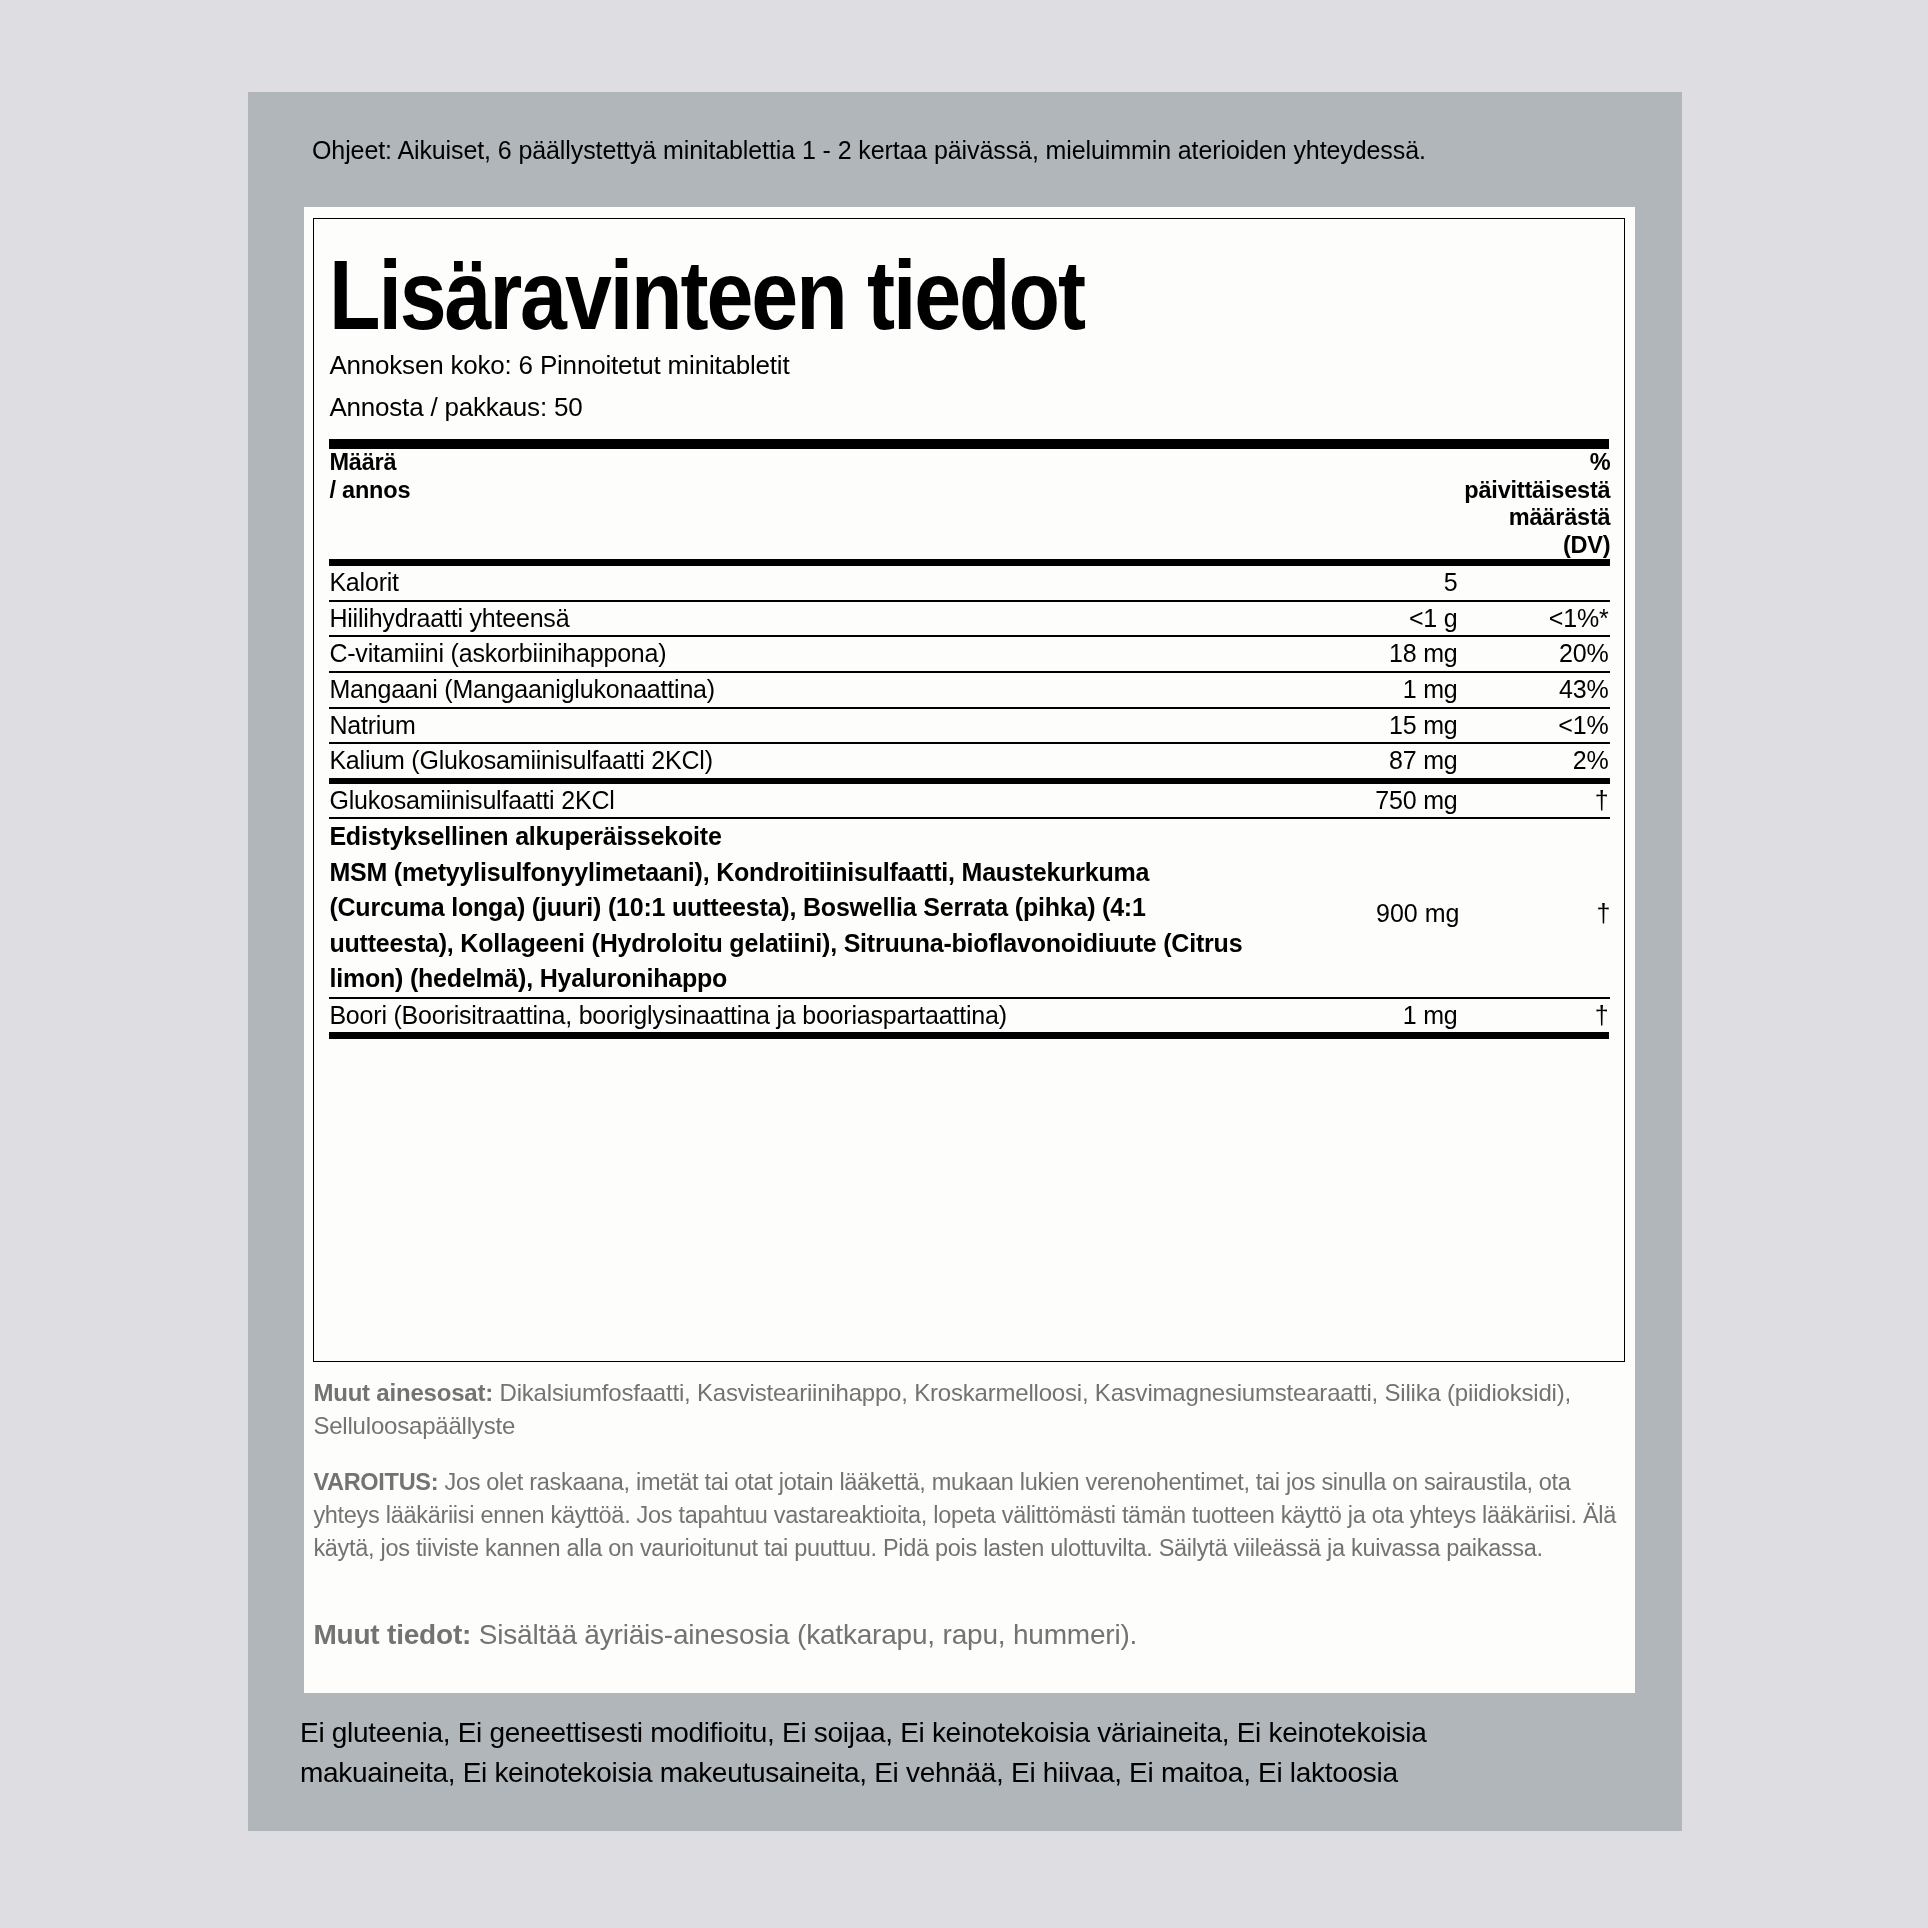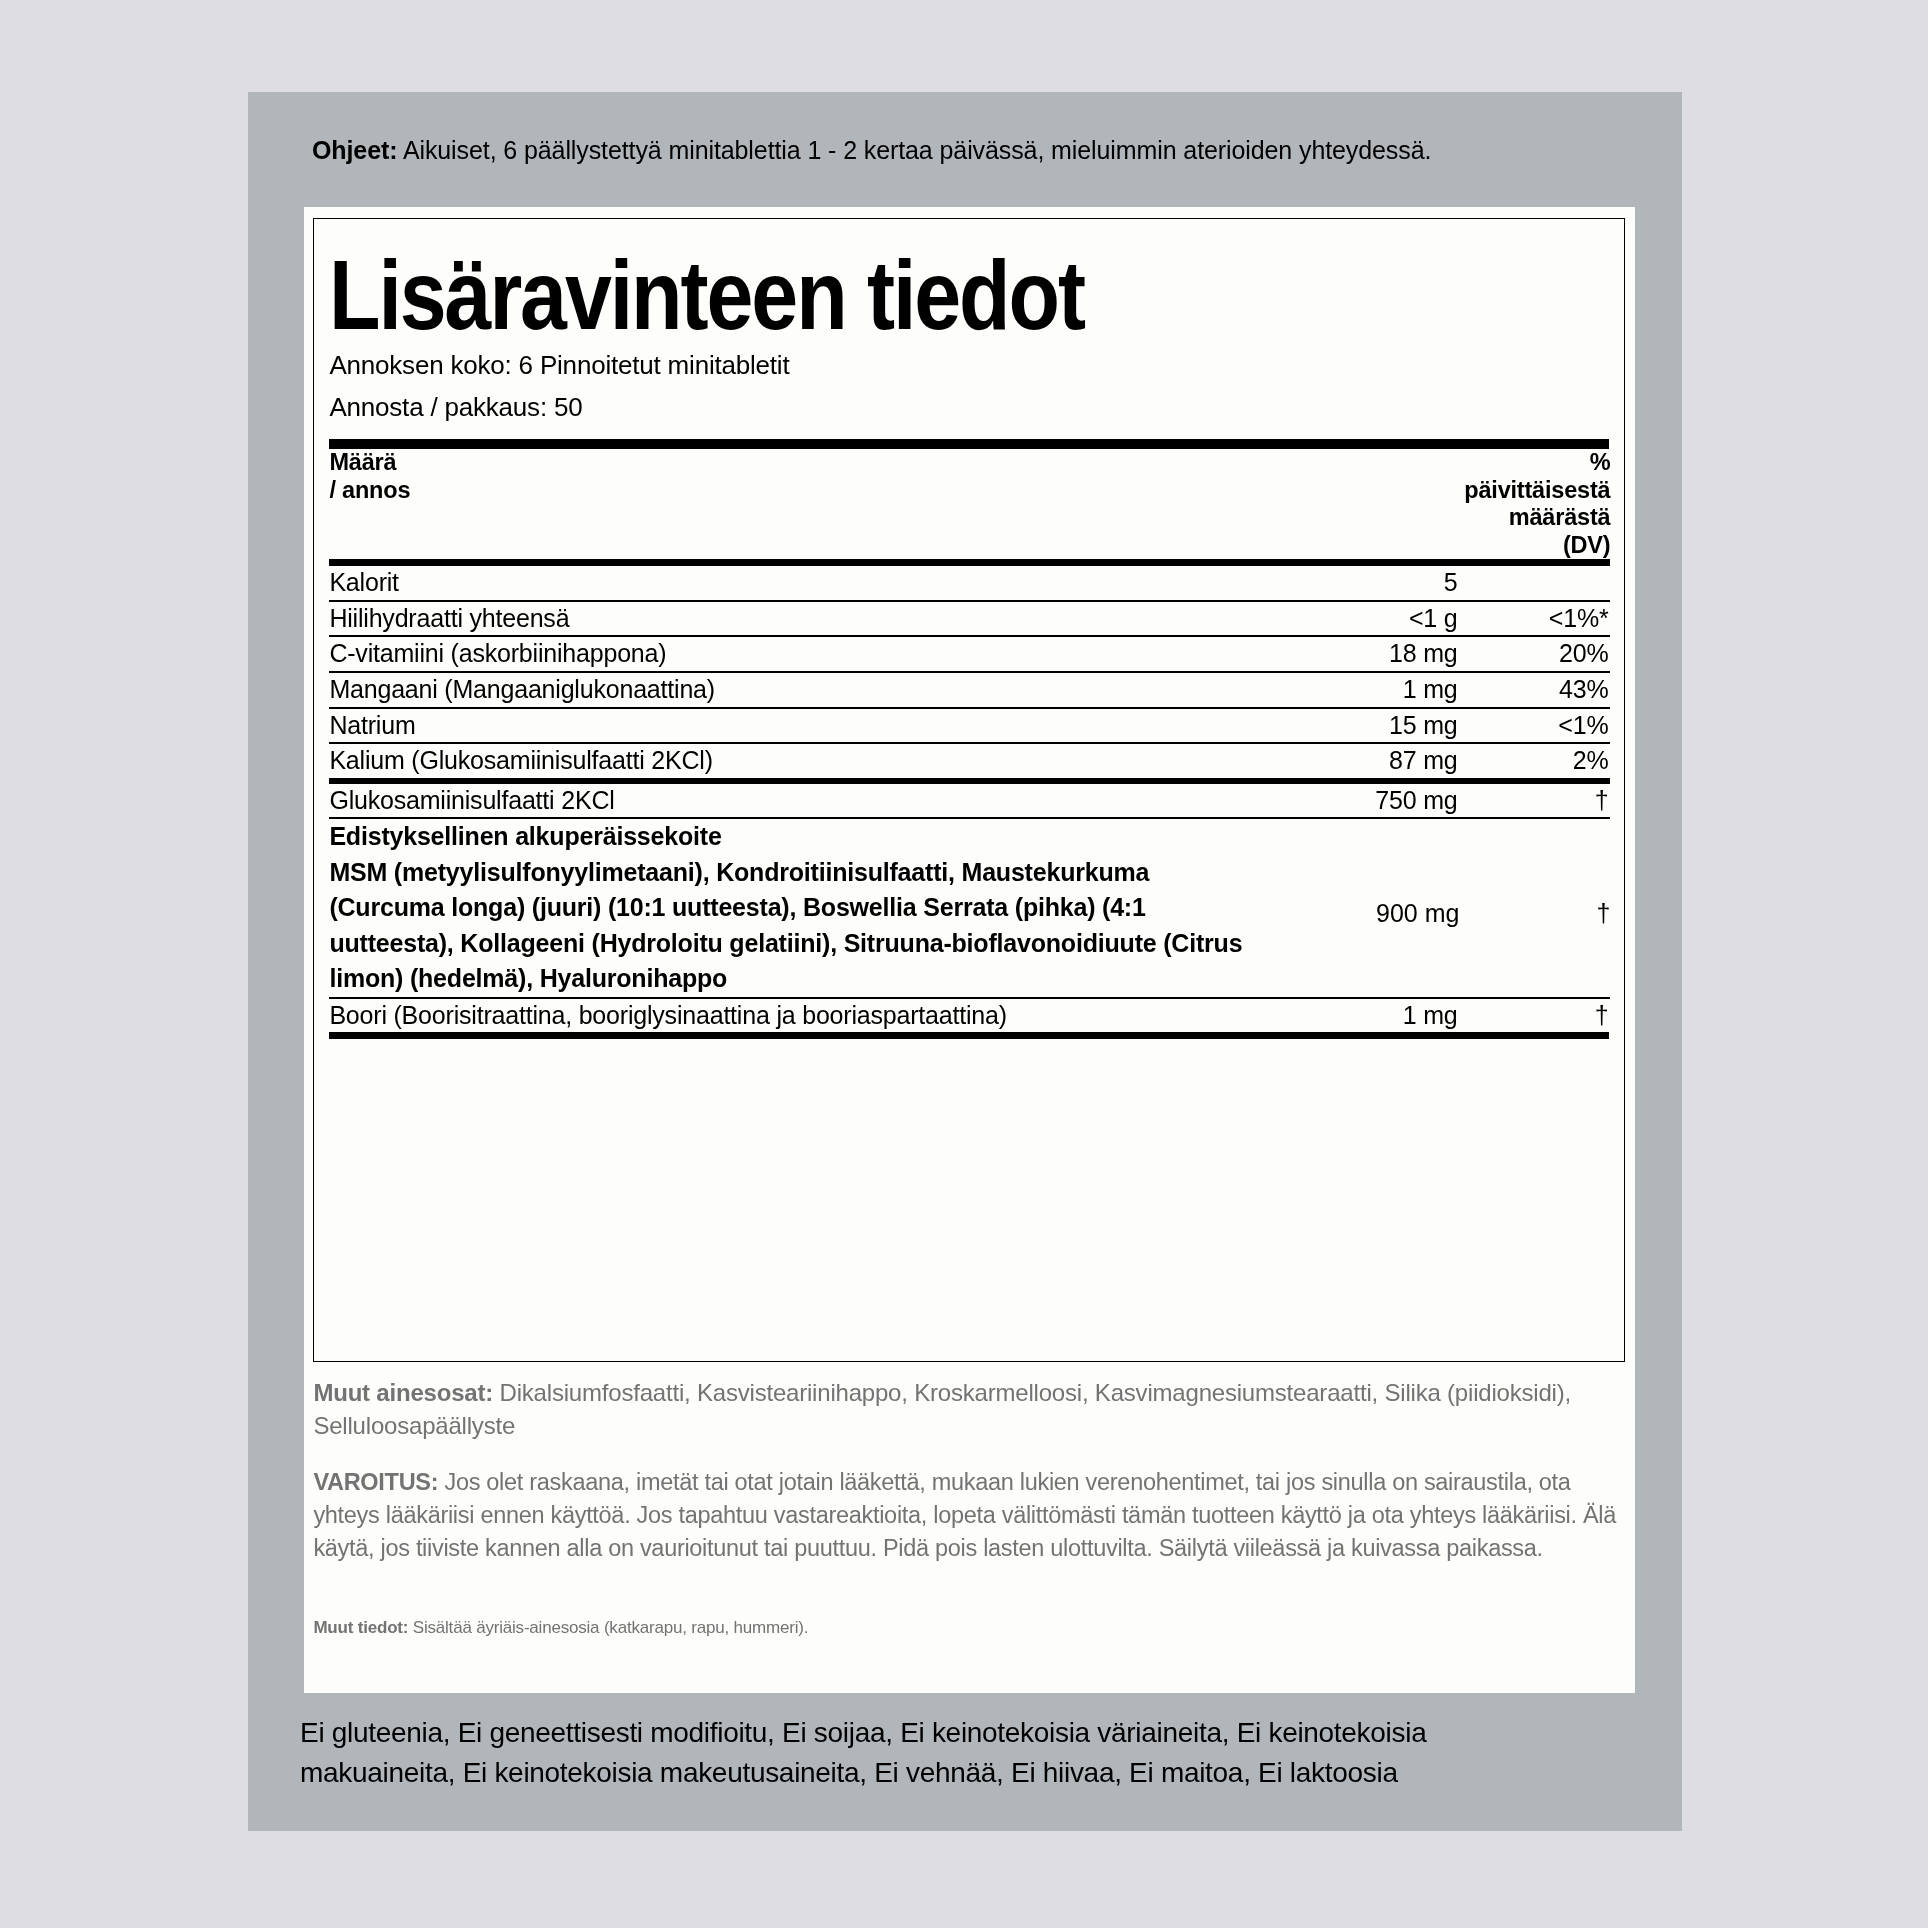--- a/index.html
+++ b/index.html
@@ -26,21 +26,21 @@
   #directions {
     position: absolute;
     left: 64px;
     top: 43px;
     width: 1318px;
     font-size: 25px;
     line-height: 1.25;
     color: #000;
     letter-spacing: -0.1px;
   }
-  #directions .lbl { font-weight: bold; }
+  #directions .lbl { font-weight: normal; }
 
   
   #white-card {
     position: absolute;
     left: 56px;
     top: 115px;
     width: 1331px;
     height: 1486px;
     background: #fdfdfb;
   }
@@ -145,21 +145,21 @@
     letter-spacing: -0.2px;
   }
   #warning {
     top: 1259px;
     font-size: 23.5px;
     line-height: 1.41;
     letter-spacing: -0.3px;
   }
   #additional-info {
     top: 1409px;
-    font-size: 17px;
+    font-size: 28px;
     line-height: 1.36;
     letter-spacing: -0.2px;
   }
   .below .lbl { font-weight: bold; }
 
   
   #free-from {
     position: absolute;
     left: 52px;
     top: 1621px;

